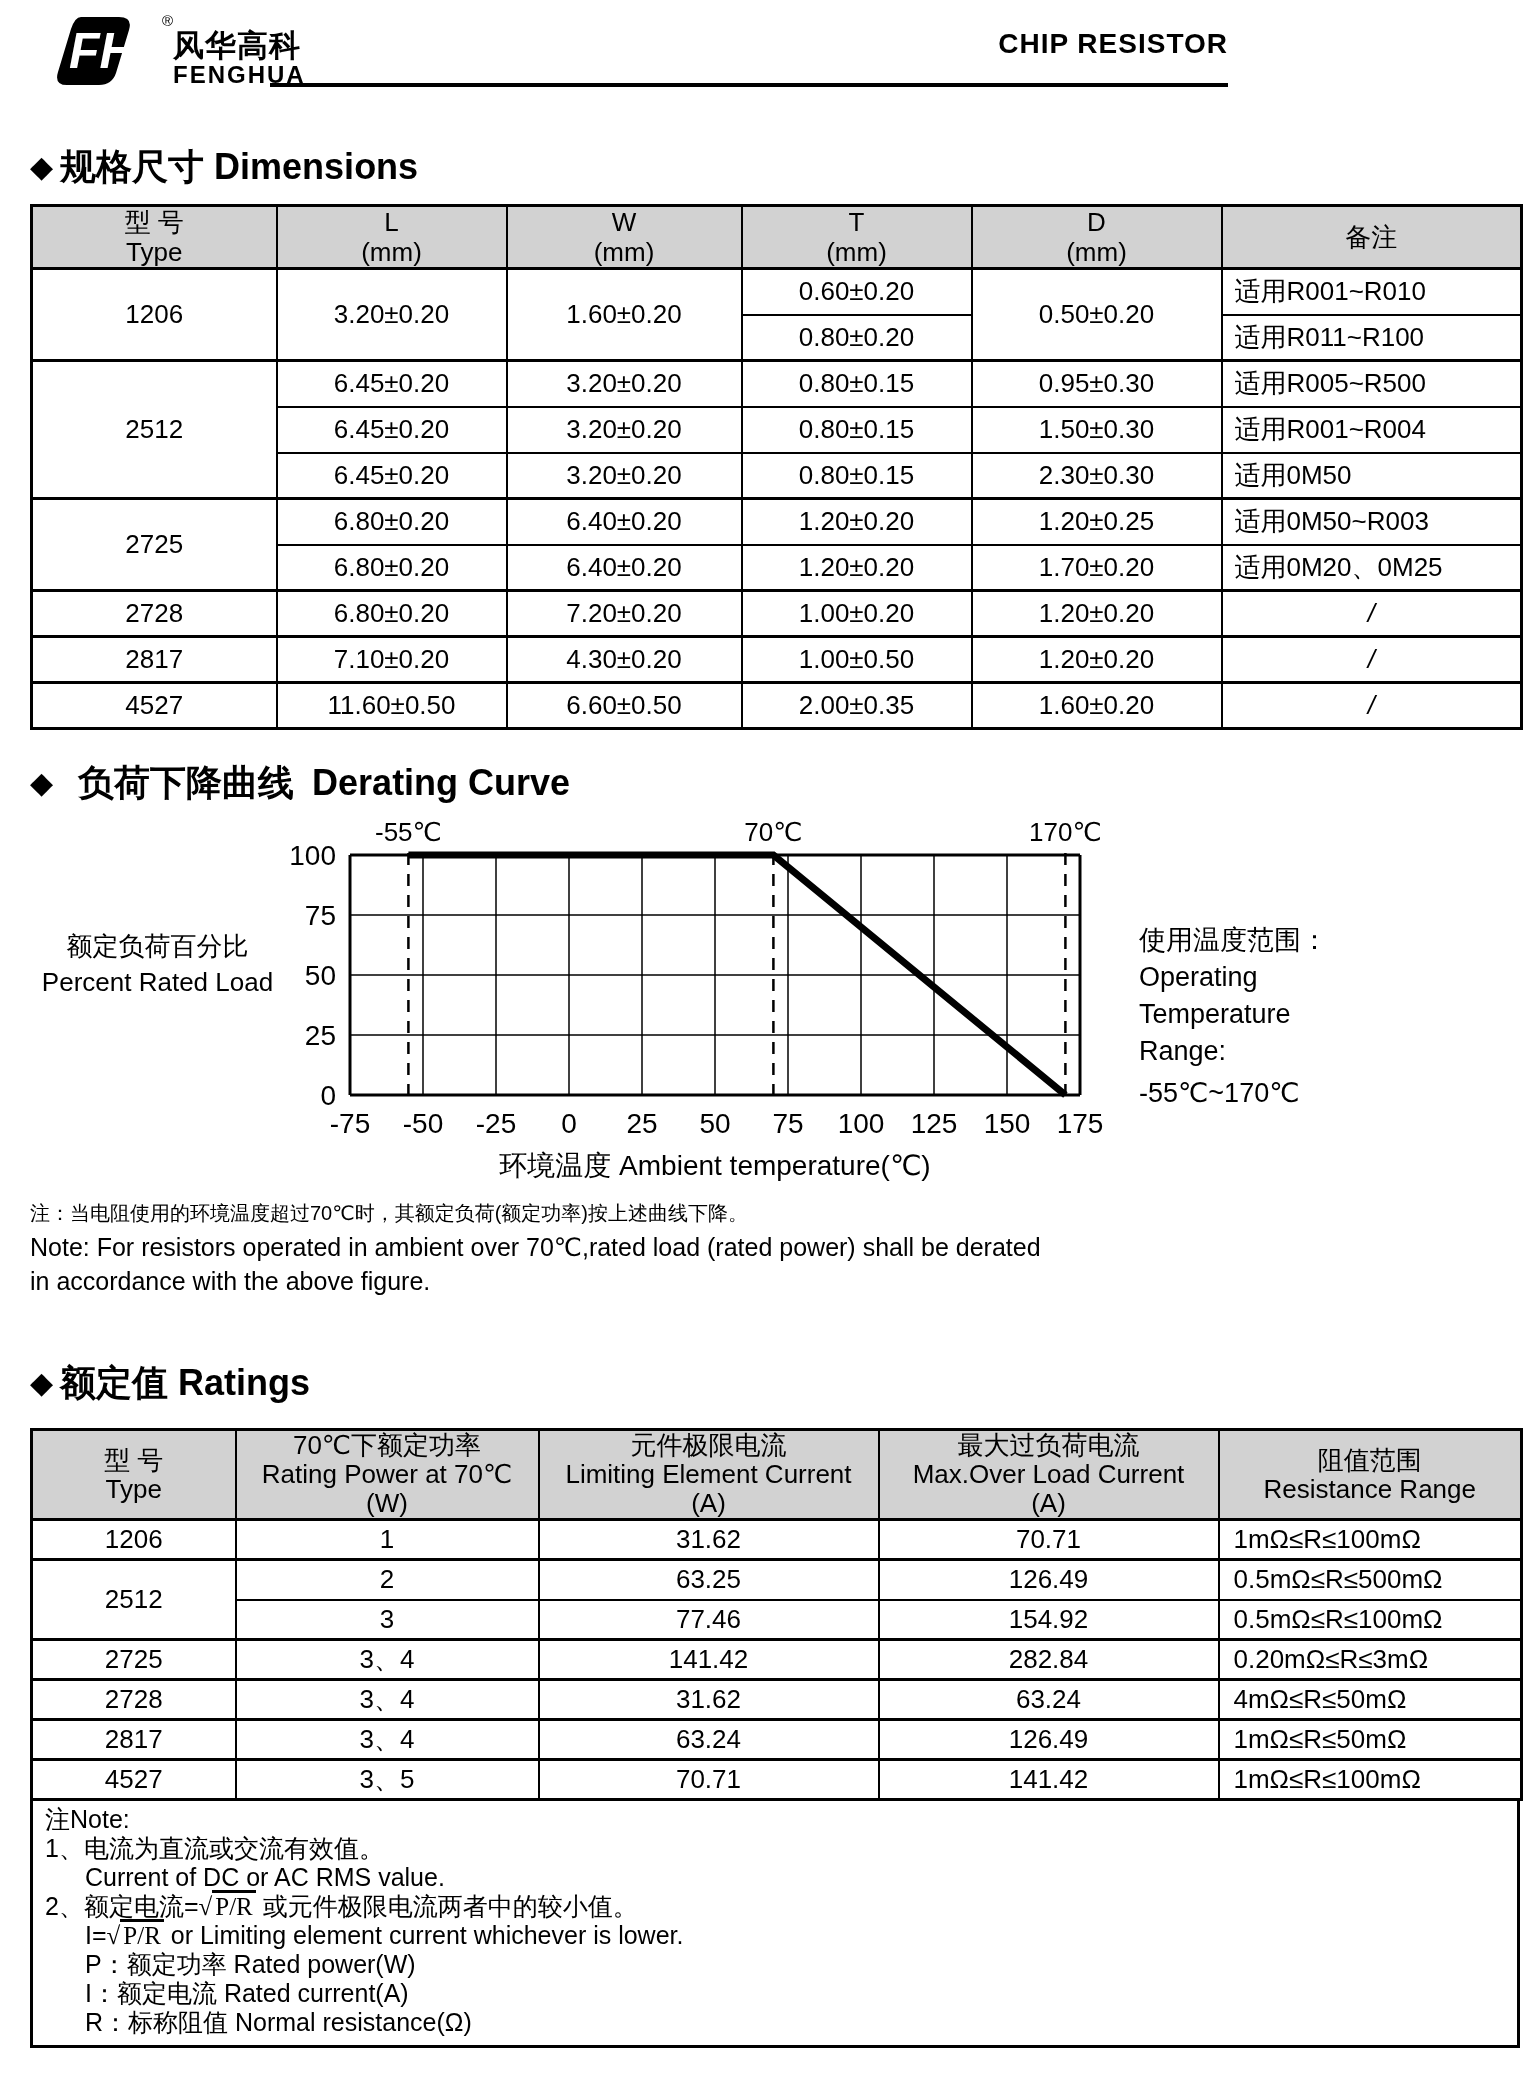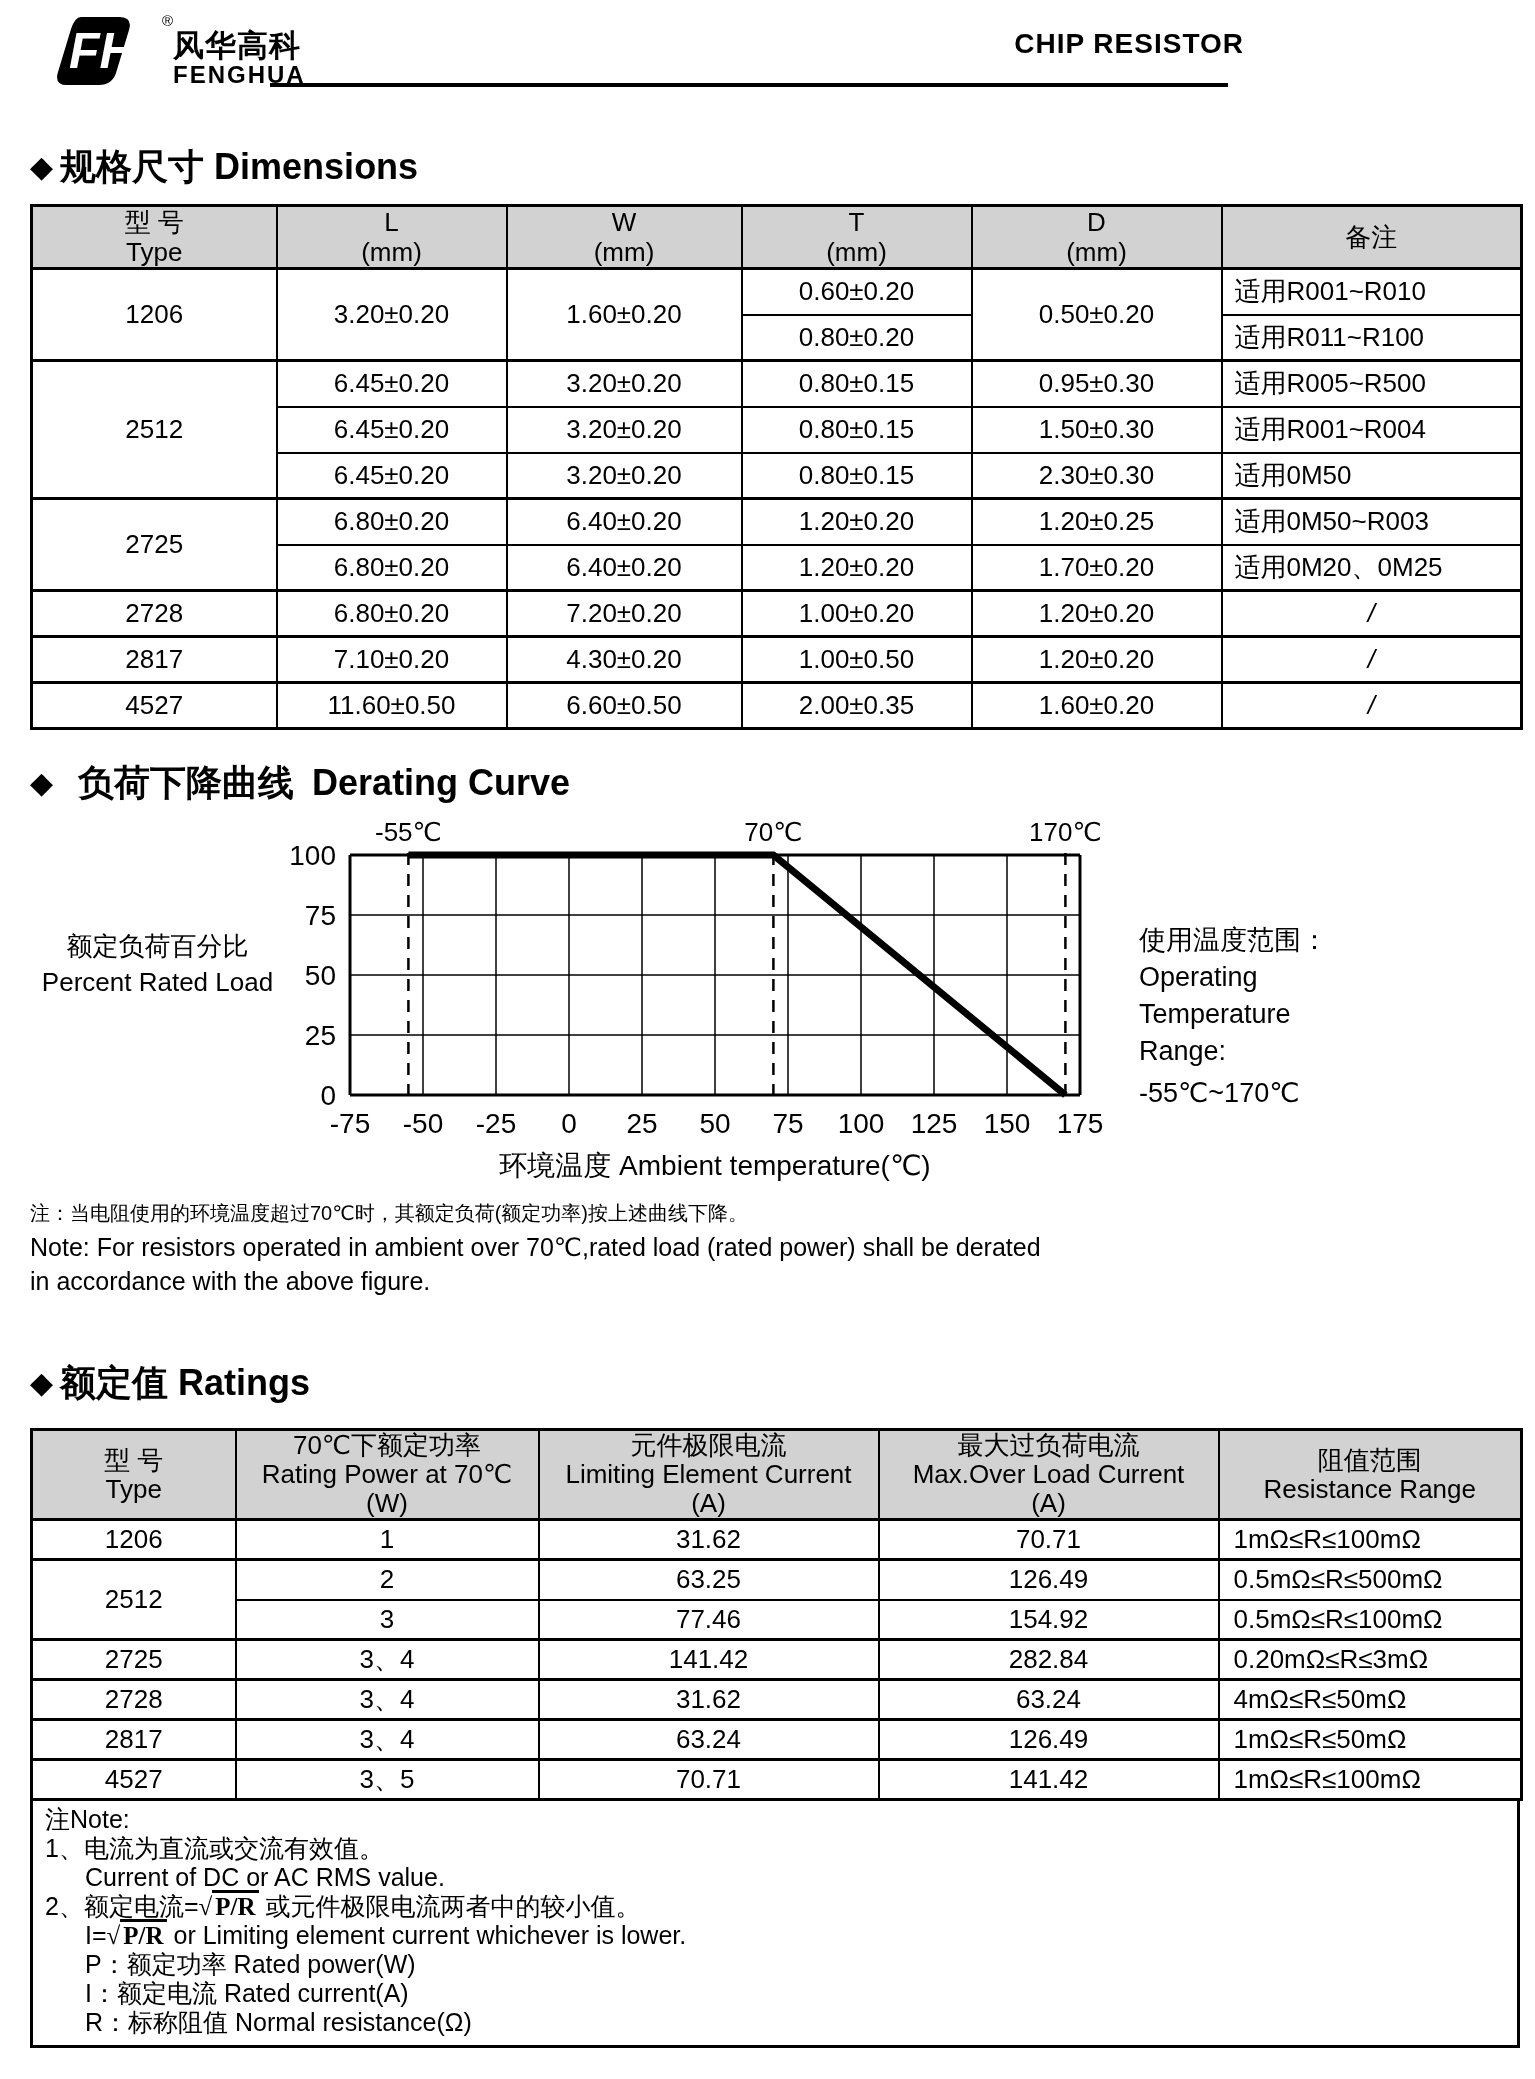--- a/index.html
+++ b/index.html
@@ -12,21 +12,21 @@
   }
   .page { padding-left:30px; padding-right:15px; }
 
   
   .header { position:relative; height:100px; }
   .logo-icon { position:absolute; left:27px; top:16px; }
   .reg-mark { position:absolute; left:132px; top:12px; font-size:15px; }
   .brand { position:absolute; left:143px; top:30px; line-height:1; }
   .brand-cn { font-size:31px; font-weight:bold; letter-spacing:1px; }
   .brand-en { font-size:24px; font-weight:bold; letter-spacing:2px; margin-top:2px; }
-  .doc-title { position:absolute; right:276px; top:28px; font-size:28px; font-weight:bold; letter-spacing:1px; }
+  .doc-title { position:absolute; right:292px; top:28px; font-size:28px; font-weight:bold; letter-spacing:1px; }
   .header-rule { position:absolute; left:240px; right:292px; top:83px; border-top:4px solid #000; }
 
   
   .section-title { display:flex; align-items:center; font-weight:bold; font-size:36px; line-height:46px; }
   .section-title .diamond { font-size:30px; margin-right:7px; }
   .section-title .gap { width:18px; }
   #sec-dim { margin-top:44px; }
   #sec-der { margin-top:30px; }
   #sec-rat { margin-top:62px; }
 
@@ -52,21 +52,21 @@
   #derating-chart text { font-family:inherit; fill:#000; }
   .opr { margin-left:24px; margin-top:112px; font-size:27px; line-height:37px; }
   .opr .range { margin-top:5px; }
   .der-note { margin-top:12px; width:1030px; }
   .der-note .cn { font-size:20px; line-height:33px; }
   .der-note .en { font-size:25px; line-height:34px; }
 
   
   .rat-note { width:1490px; border:3px solid #000; margin-top:-3px; padding:4px 0 8px 12px; font-size:25px; line-height:29px; }
   .rat-note .ind { margin-left:40px; }
-  .sqrt { font-family:"Liberation Serif","DejaVu Serif",serif; font-weight:bold; white-space:nowrap; }
+  .sqrt { font-family:"Liberation Serif","DejaVu Serif",serif; font-weight:normal; white-space:nowrap; }
   .sqrt .bar { border-top:3px solid #000; padding:0 3px; }
 </style>
 </head>
 <body>
 
 <div class="page">
 
   <div class="header">
     <svg class="logo-icon" width="76" height="70" viewBox="0 0 76 70">
       <path d="M24 1 H62 Q76 1 72 14 L59 57 Q55 69 42 69 H10 Q-3 69 1 56 L14 13 Q18 1 24 1 Z" fill="#000"></path>

